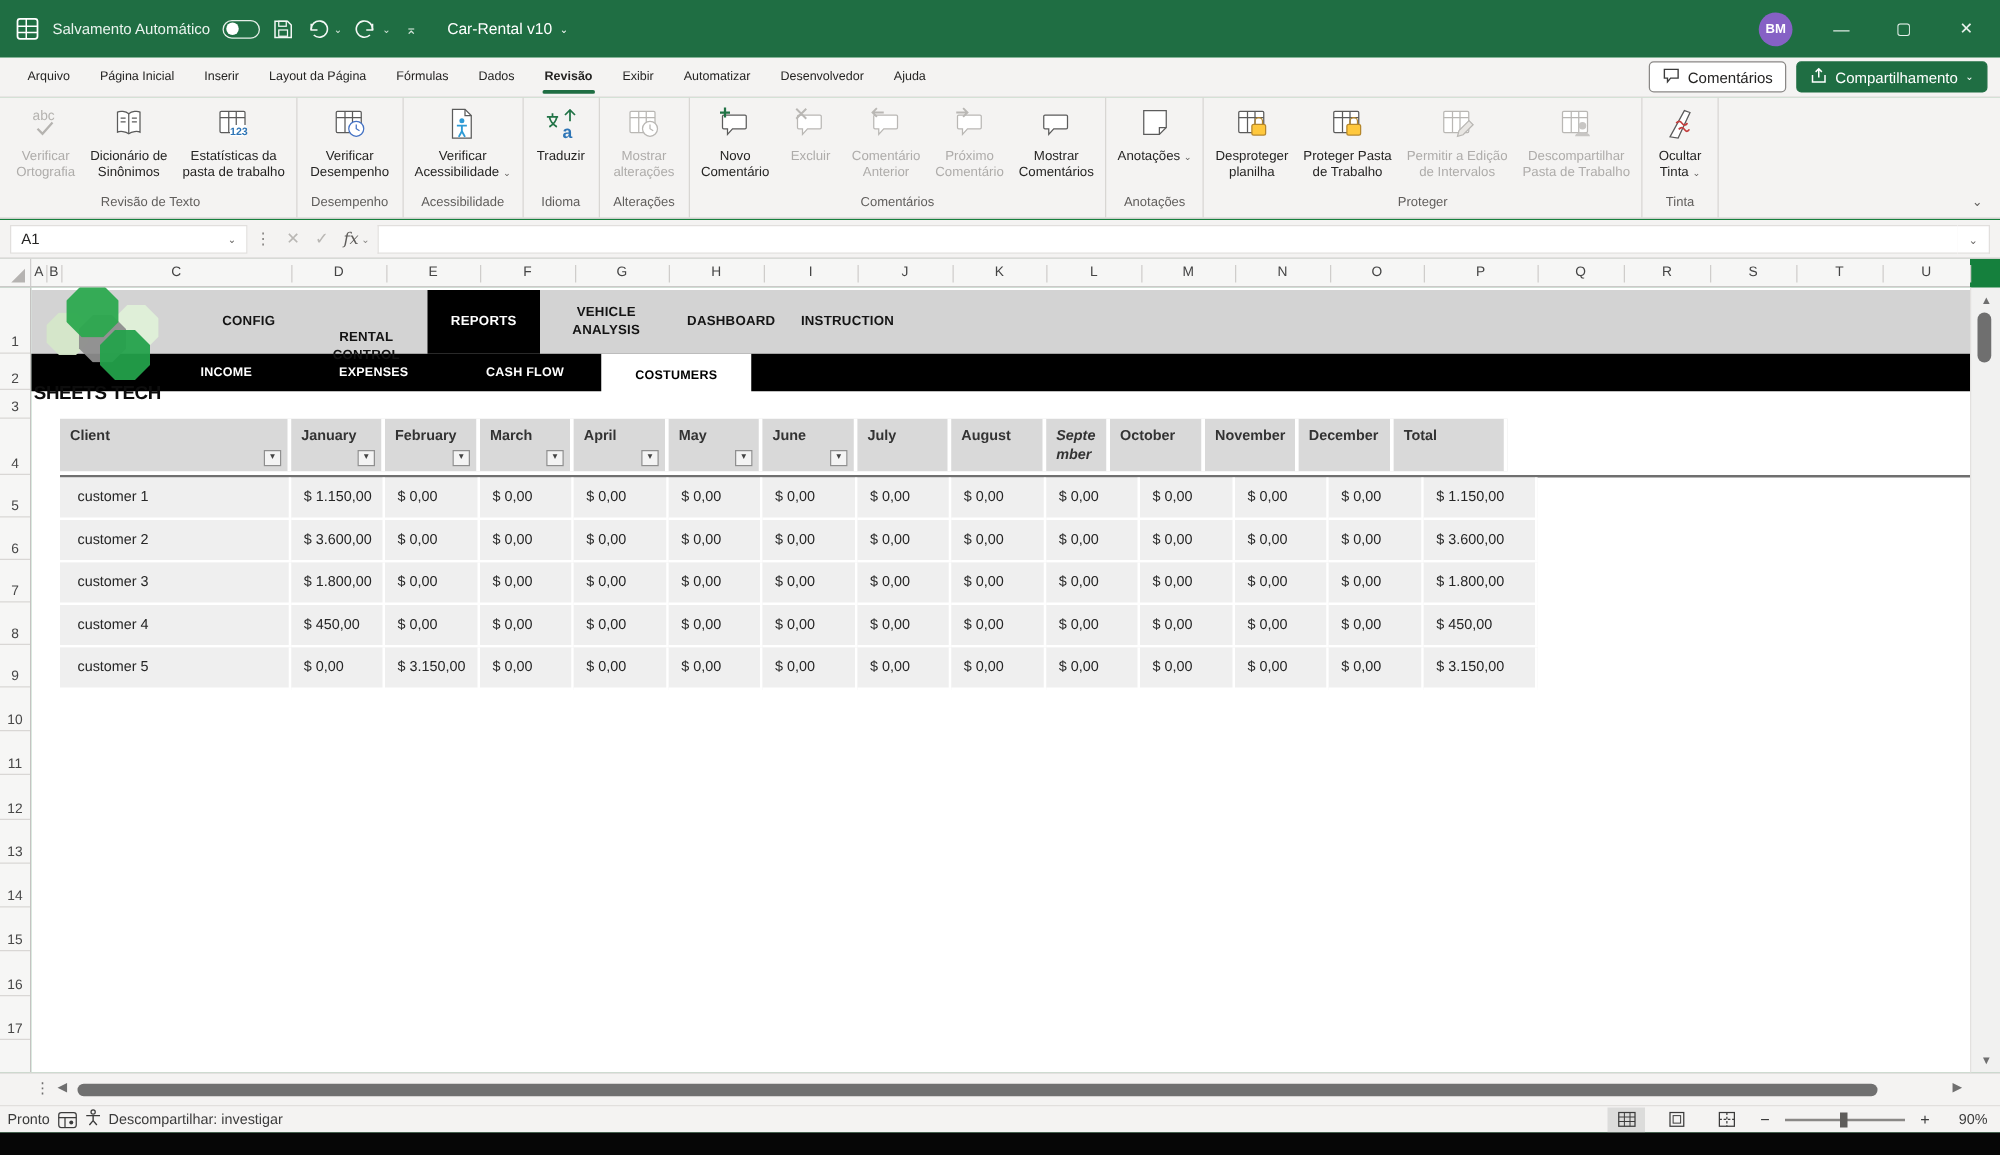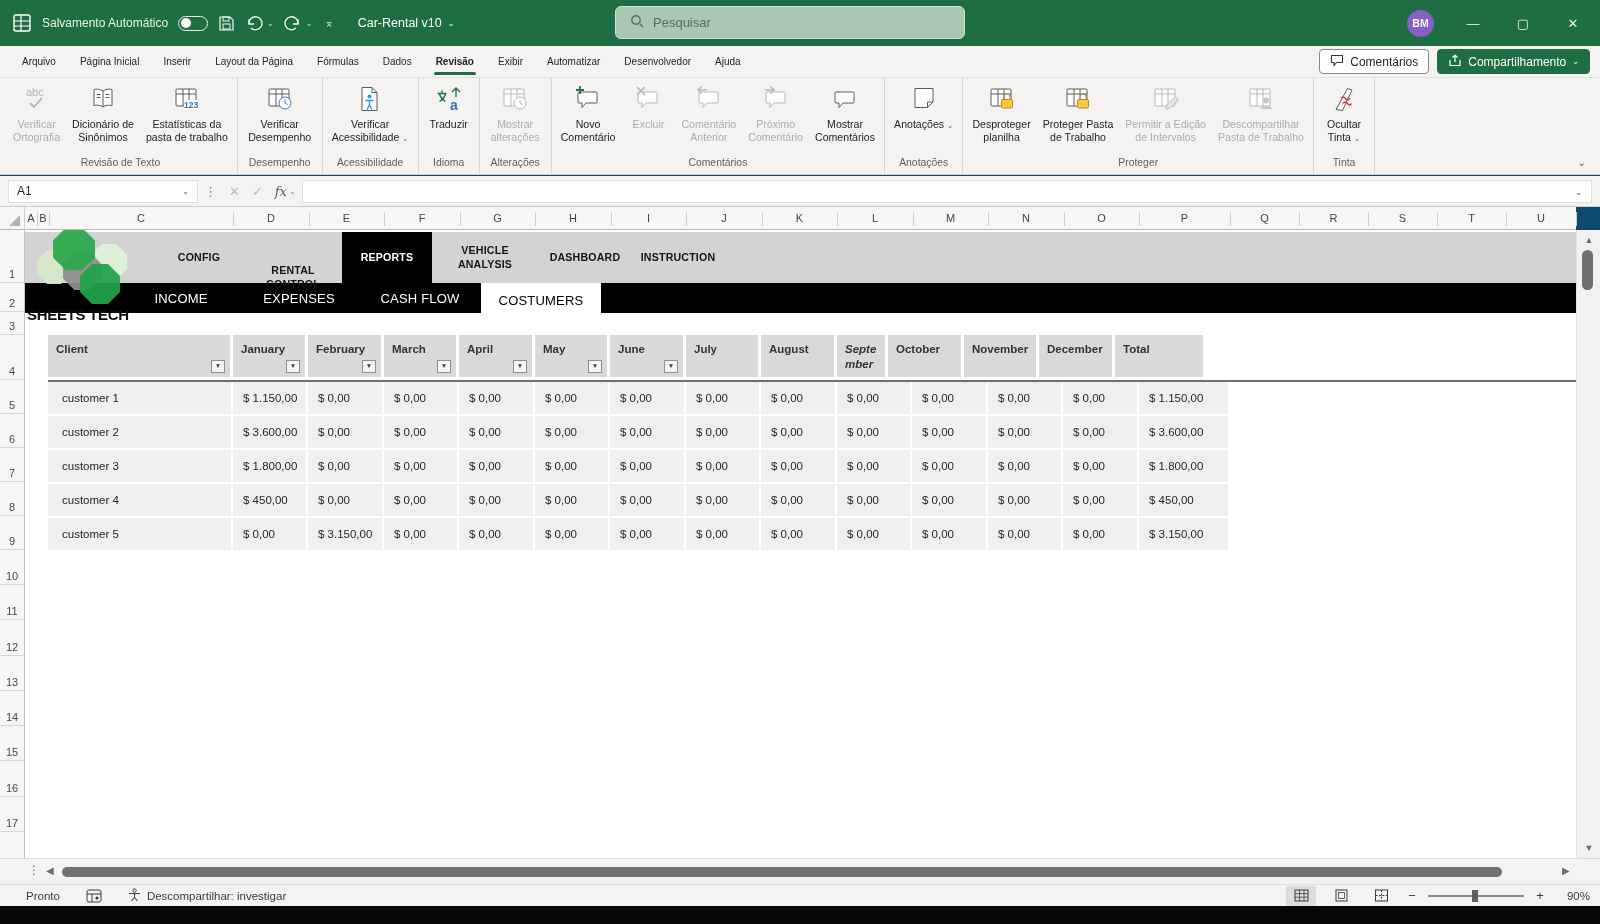--- a/index.html
+++ b/index.html
@@ -1,17 +1,17 @@
 <!DOCTYPE html>
 <html><head>
 <meta charset="utf-8">
 <style>
   html,body{margin:0;padding:0;background:#000;}
   *{box-sizing:border-box;}
-  .app{position:relative;width:1600px;height:924px;overflow:hidden;background:#0c4a6e;
+  .app{position:relative;width:1600px;height:924px;overflow:hidden;background:#15803d;
        font-family:"Liberation Sans","DejaVu Sans",sans-serif;color:#252423;-webkit-font-smoothing:antialiased;}
 
   
   .titlebar{position:absolute;left:0;top:0;width:1600px;height:46px;background:#1f6e43;display:flex;align-items:center;}
   .tb-left{display:flex;align-items:center;gap:10px;padding-left:12px;color:#fff;font-size:12px;}
   .appicon{width:20px;height:20px;display:inline-flex;}
   .tb-autosave{color:#eaf3ee;}
   .toggle{width:30px;height:15px;border:1px solid #e6efe9;border-radius:8px;position:relative;display:inline-block;}
   .toggle .knob{position:absolute;left:2px;top:1.5px;width:10px;height:10px;border-radius:50%;background:#fff;}
   .tb-ic{display:inline-flex;opacity:.95;}
@@ -73,21 +73,21 @@
           display:flex;align-items:flex-end;justify-content:center;padding-bottom:2px;}
 
   
   .gridarea{position:absolute;left:25px;top:230px;width:1551px;height:628px;background:#fff;overflow:hidden;}
   .band1{position:absolute;left:0;top:2px;width:1551px;height:51px;background:#d3d3d3;}
   .band2{position:absolute;left:0;top:53px;width:1551px;height:30px;background:#000;}
   .navtab{position:absolute;display:flex;flex-direction:column;align-items:center;justify-content:center;
           font-weight:bold;font-size:10.6px;letter-spacing:.2px;color:#141414;text-align:center;line-height:1.25;}
   .navtab.active-top{background:#000;color:#fff;}
   .subtab{position:absolute;top:53px;height:30px;display:flex;align-items:center;justify-content:center;
-          font-weight:normal;font-size:13px;letter-spacing:.2px;color:#fff;}
+          font-weight:bold;font-size:10px;letter-spacing:.2px;color:#fff;}
   .subtab.active-sub{background:#fff;color:#000;height:35px;}
   .brand{position:absolute;left:2px;top:76px;font-size:15px;font-weight:900;letter-spacing:-.3px;color:#0d0d0d;white-space:nowrap;}
   .octa{position:absolute;clip-path:polygon(30% 0,70% 0,100% 30%,100% 70%,70% 100%,30% 100%,0 70%,0 30%);}
 
   
   .xtable{position:absolute;left:23px;top:105px;}
   .xhead{display:flex;}
   .th{height:42px;background:#d9d9d9;border-right:3px solid #fff;position:relative;
       font-size:11.5px;font-weight:bold;color:#333;padding:7px 6px 0 8px;line-height:1.3;overflow-wrap:anywhere;}
   .filterbtn{position:absolute;right:5px;bottom:4px;width:14px;height:13px;background:#f4f4f4;border:1px solid #8f8f8f;
@@ -101,21 +101,21 @@
   
   .vscroll{position:absolute;left:1576px;top:230px;width:24px;height:628px;background:#f1f1f0;border-left:1px solid #e3e1df;}
   .vthumb{position:absolute;left:5px;top:20px;width:11px;height:40px;background:#6f6f6f;border-radius:6px;}
   .varrow{position:absolute;left:0;width:24px;height:16px;display:flex;align-items:center;justify-content:center;color:#6f6f6f;font-size:9px;}
   .hscroll{position:absolute;left:0;top:858px;width:1600px;height:26px;background:#f4f3f2;border-top:1px solid #dddbd9;}
   .hdots{position:absolute;left:28px;top:4px;color:#6f6f6f;font-size:12px;letter-spacing:0;}
   .harrow{position:absolute;top:6px;color:#6f6f6f;font-size:10px;}
   .hthumb{position:absolute;left:62px;top:8px;width:1440px;height:10px;background:#707070;border-radius:6px;}
   .statusbar{position:absolute;left:0;top:884px;width:1600px;height:22px;background:#f4f3f2;border-top:1px solid #e1dfdd;
              display:flex;align-items:center;font-size:11.5px;color:#3b3b3b;}
-  .sb-item{display:flex;align-items:center;gap:6px;margin-left:26px;text-align:right;}
+  .sb-item{display:flex;align-items:center;gap:6px;margin-left:6px;text-align:right;}
   .sb-right{position:absolute;right:10px;display:flex;align-items:center;gap:10px;}
   .viewbtn{width:30px;height:20px;display:flex;align-items:center;justify-content:center;}
   .viewbtn.active{background:#dcdcdb;}
   .zoomtrack{width:96px;height:2px;background:#8a8886;position:relative;}
   .zoomthumb{position:absolute;left:44px;top:-5px;width:6px;height:12px;background:#5f5d5b;}
   .zoomsign{font-size:13px;color:#3b3b3b;width:12px;text-align:center;}
   .bottomstrip{position:absolute;left:0;top:906px;width:1600px;height:18px;background:#060606;}
 </style>
 </head>
 <body>
@@ -153,27 +153,20 @@
             <path d="M14 4v5H9" fill="none" stroke="#fff" stroke-width="1.3"></path>
             <path d="M14 9A6.5 6.5 0 1 0 12 13" fill="none" stroke="#fff" stroke-width="1.3"></path>
           </svg>
       </span>
         <span class="tb-chev">⌄</span>
       <span class="tb-chev" style="font-size:11px;margin-left:2px;">⌅</span>
       <span class="tb-doc">
           <span>Car-Rental v10</span>
           <span style="font-size:8px;">⌄</span>
         </span>
-    </div>
-    <div class="searchbox">
-      <span><svg width="14" height="14" viewBox="0 0 14 14">
-            <circle cx="6" cy="6" r="4.2" fill="none" stroke="#52705f" stroke-width="1.4"></circle>
-            <path d="M9.5 9.5L13 13" stroke="#52705f" stroke-width="1.4"></path>
-          </svg></span>
-      <span>Pesquisar</span>
     </div>
     <div class="tb-right">
       <span class="avatar">BM</span>
       <span class="wbtn">—</span>
       <span class="wbtn">▢</span>
       <span class="wbtn">✕</span>
     </div>
   </div>
 
   <div class="menubar">

